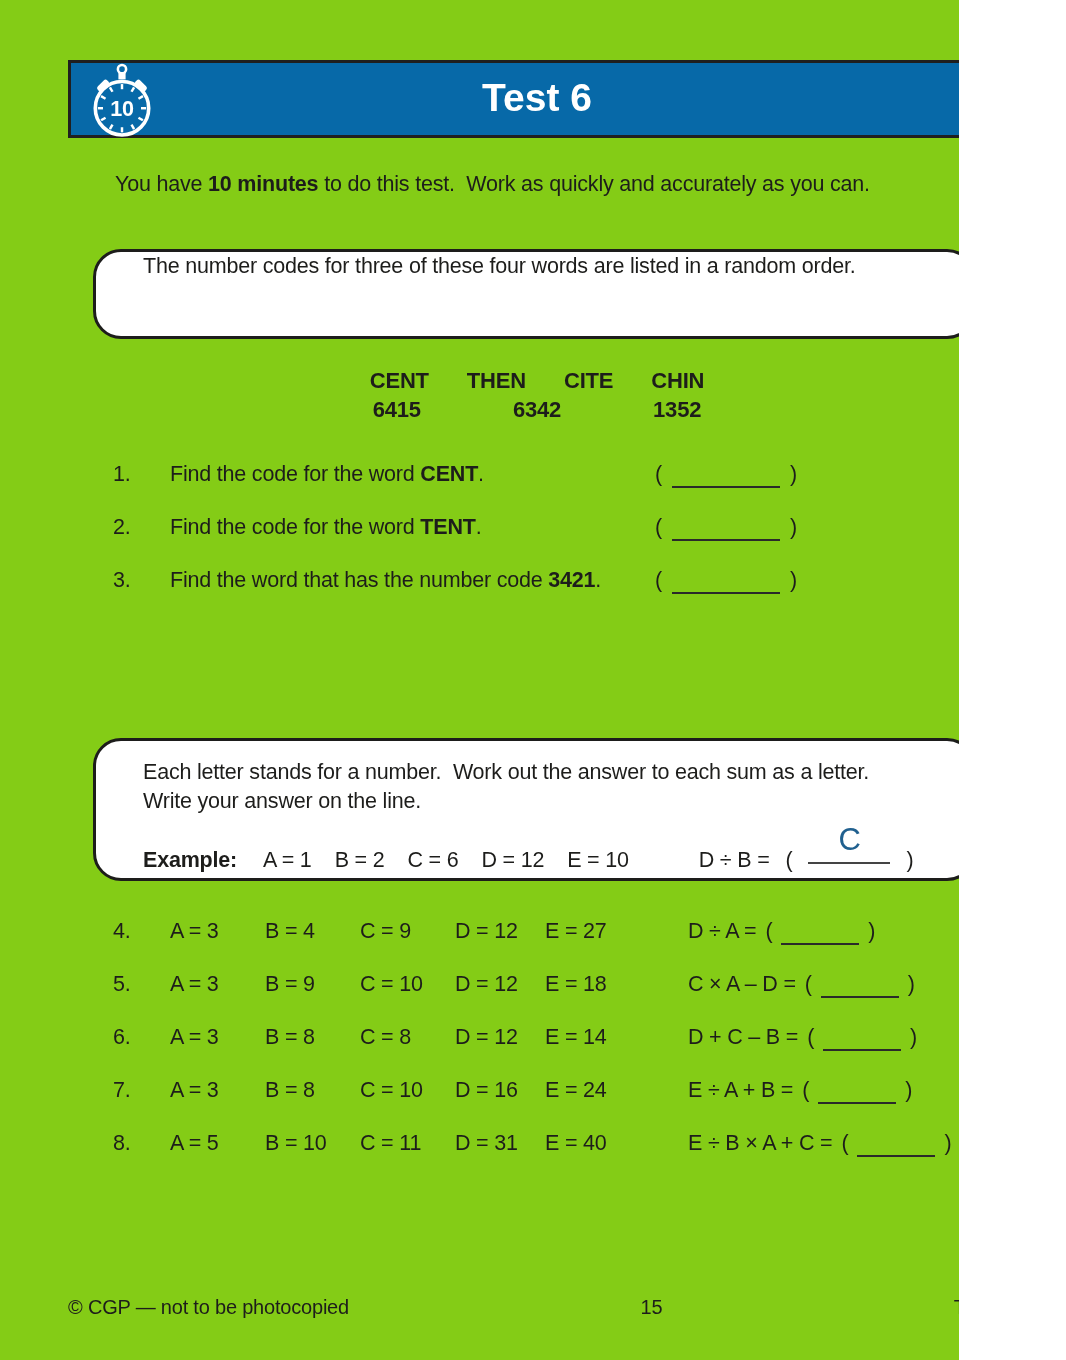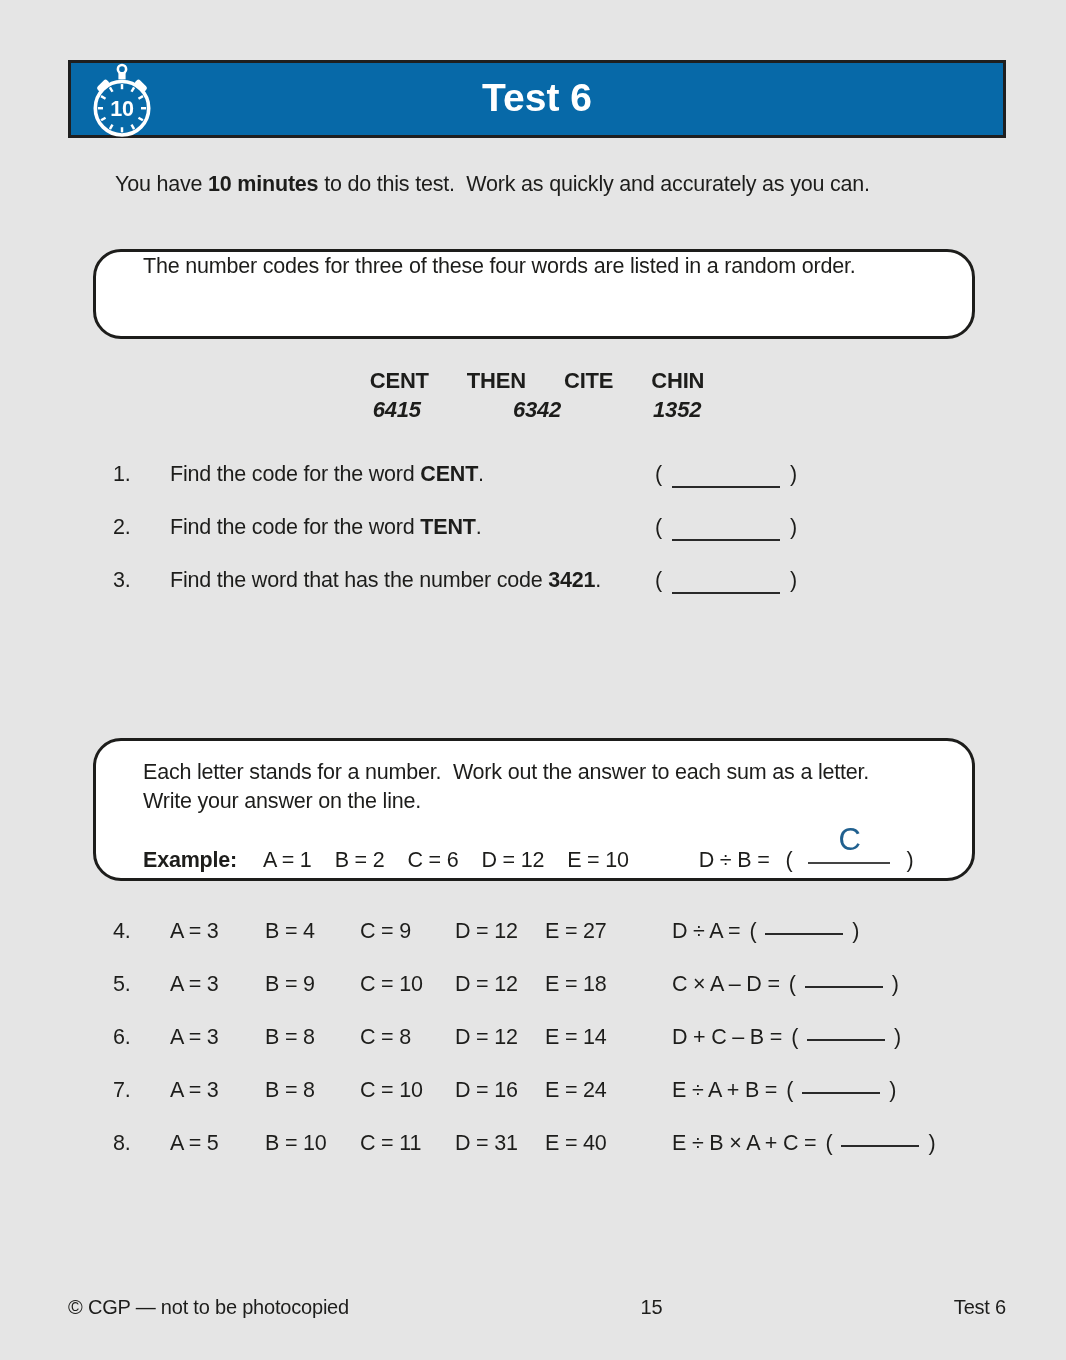--- a/index.html
+++ b/index.html
@@ -4,23 +4,23 @@
 <style>
   * { margin:0; padding:0; box-sizing:border-box; }
   html,body { background:#ffffff; }
   body {
     font-family:"Liberation Sans", sans-serif;
     color:#1d1d1b;
     letter-spacing:-0.2px;
   }
   .page {
     position:relative;
-    width:1066px;
+    width:959px;
     height:1360px;
-    background:#e5e5e5;
+    background:#84cc16;
     overflow:hidden;
   }
 
   
   .header-bar {
     position:absolute; left:68px; top:60px;
     width:938px; height:78px;
     background:#0769a8;
     border:3px solid #1f1f1f;
   }
@@ -47,21 +47,21 @@
   }
   .box1 { top:249px; height:90px; padding:0 30px 0 47px; }
   .box2 { top:738px; height:143px; padding:17px 30px 10px 47px; }
   .box-line { font-size:21.5px; line-height:29px; }
 
   
   .words-block { position:absolute; left:68px; top:367px; width:938px; text-align:center; }
   .words-line  { font-size:22px; font-weight:bold; line-height:28px; }
   .word { display:inline-block; margin:0 19px; }
   .codes-line  { font-size:22px; font-weight:bold; line-height:28px; margin-top:1px; }
-  .code { display:inline-block; margin:0 46px;font-style:italic; }
+  .code { display:inline-block; margin:0 46px; }
 
   
   .q123 { position:absolute; left:113px; top:458px; width:880px; height:160px; }
   .qrow {
     position:absolute; left:0; width:100%; height:30px;
     display:flex; align-items:flex-end;
     font-size:21.5px; line-height:28px;
   }
   .qnum { display:inline-block; width:57px; flex:none; }
   .qtext { flex:none; }
@@ -96,21 +96,21 @@
 
   
   .q48 { position:absolute; left:113px; top:915px; width:900px; height:270px; }
   .srow {
     position:absolute; left:0; width:100%; height:30px;
     display:grid;
     grid-template-columns:57px 95px 95px 95px 90px 127px 1fr;
     align-items:end;
     font-size:21.5px; line-height:28px;
   }
-  .expr { display:flex; align-items:center; gap:9px; white-space:pre; }
+  .expr { display:flex; align-items:flex-end; gap:9px; white-space:pre;margin-left:16px; }
 
   
   .footer {
     position:absolute; left:68px; top:1294px; width:938px;
     display:flex; justify-content:space-between;
     font-size:20px; line-height:26px;
   }
 </style>
 </head>
 <body>

